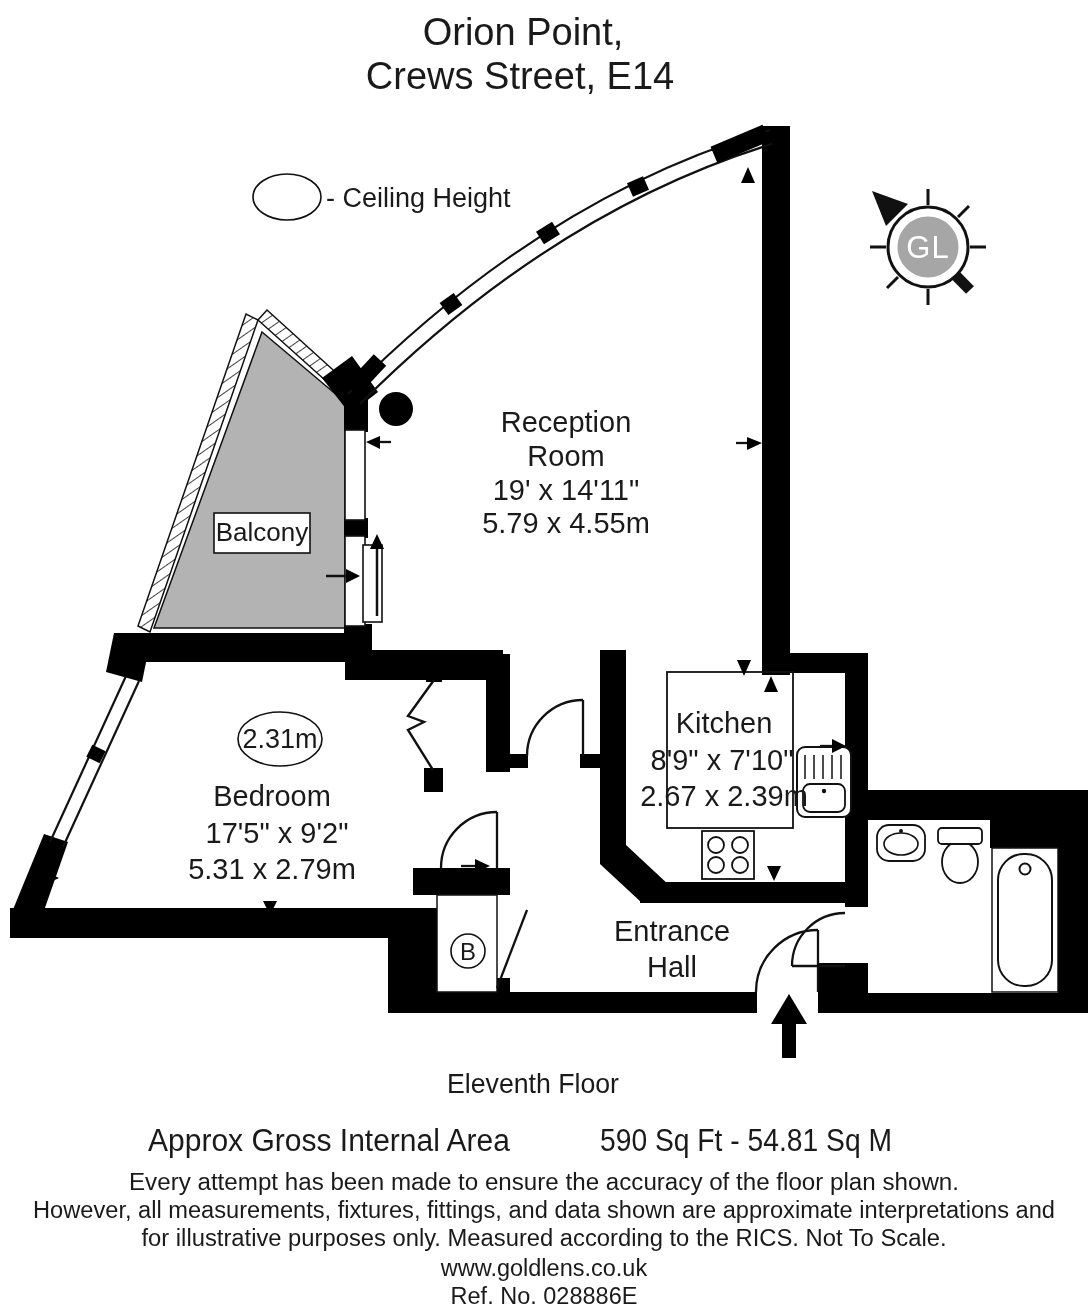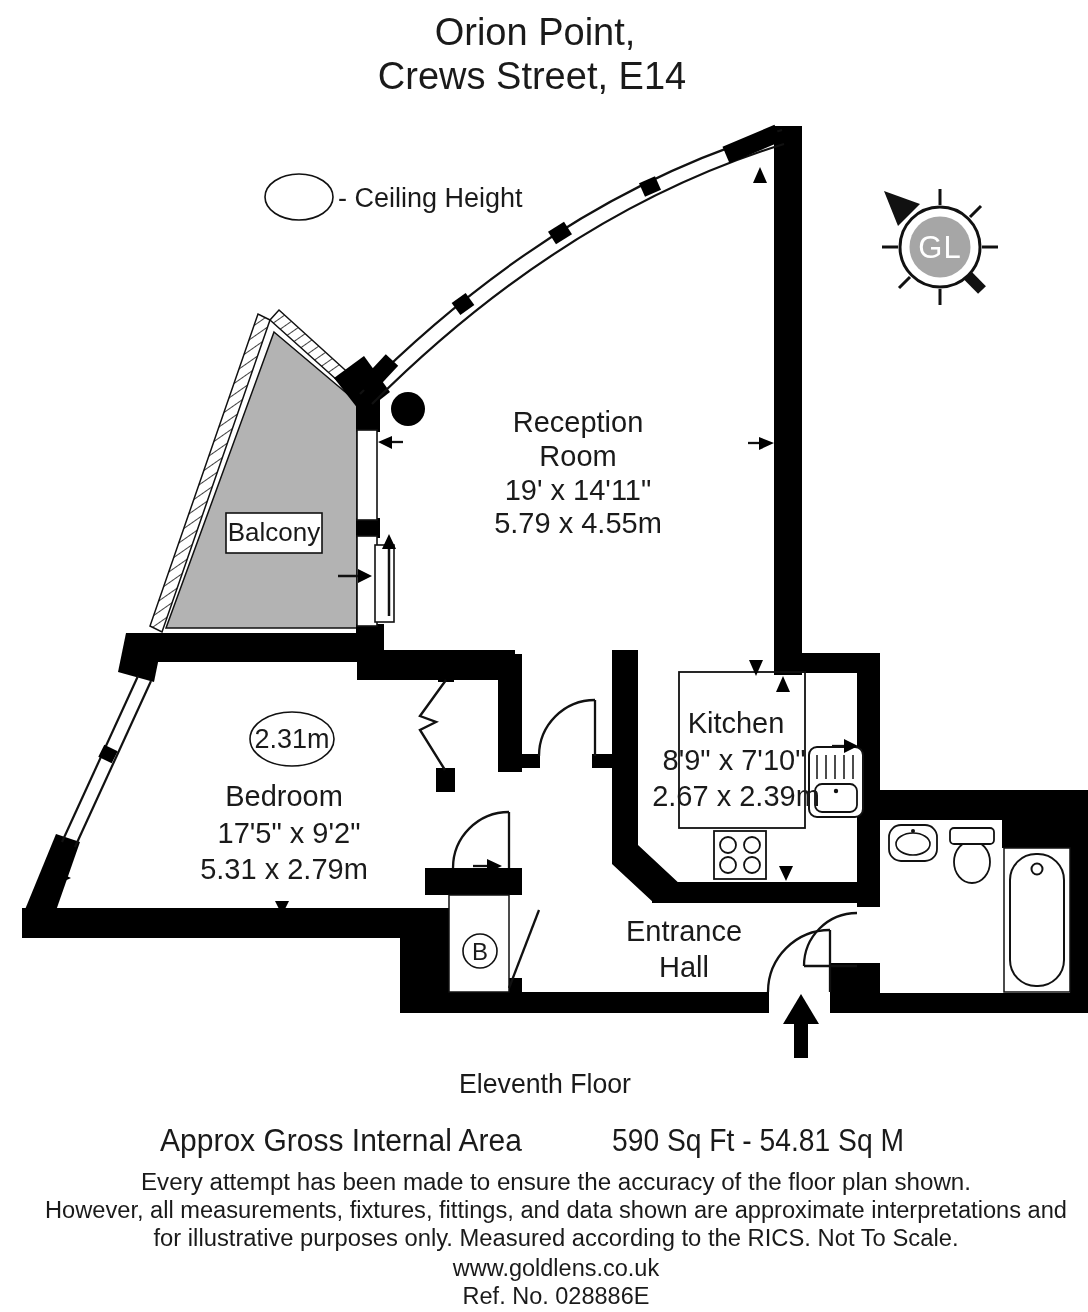--- a/index.html
+++ b/index.html
@@ -1,17 +1,17 @@
 <!DOCTYPE html>
 <html><head>
 <meta charset="utf-8">
 <style>
   html,body{margin:0;padding:0;background:#ffffff;}
   .page{width:876px;height:1312px;position:relative;background:#fff;
-        font-family:"Liberation Sans", sans-serif;margin-left:12px;}
+        font-family:"Liberation Sans", sans-serif;}
   svg{display:block;}
   .wall{fill:#000;stroke:none;}
   .thin{fill:none;stroke:#111;stroke-width:1.8;}
   .door{fill:none;stroke:#111;stroke-width:2.3;}
   .arrowfill{fill:#000;stroke:none;}
   text{fill:#1a1a1a;}
   .t-title{font-size:38px;}
   .t-room{font-size:29px;}
   .t-balcony{font-size:26px;}
   .t-ch{font-size:27px;}

